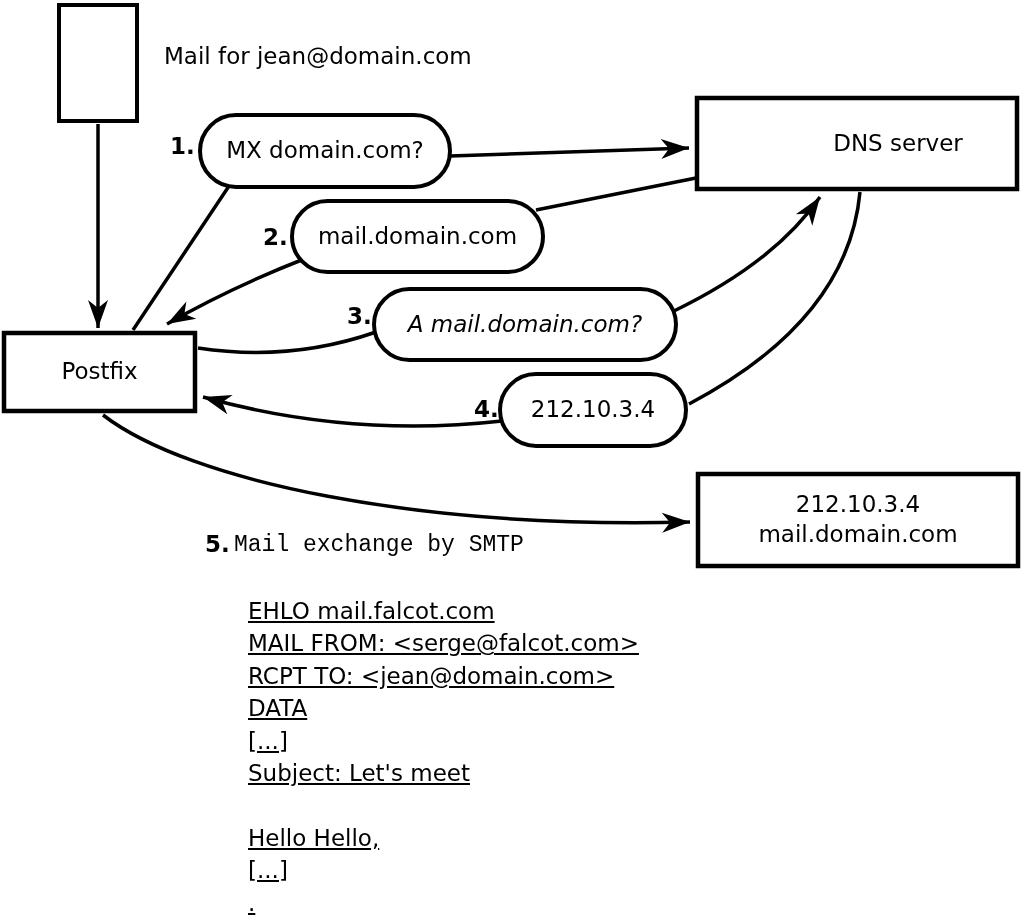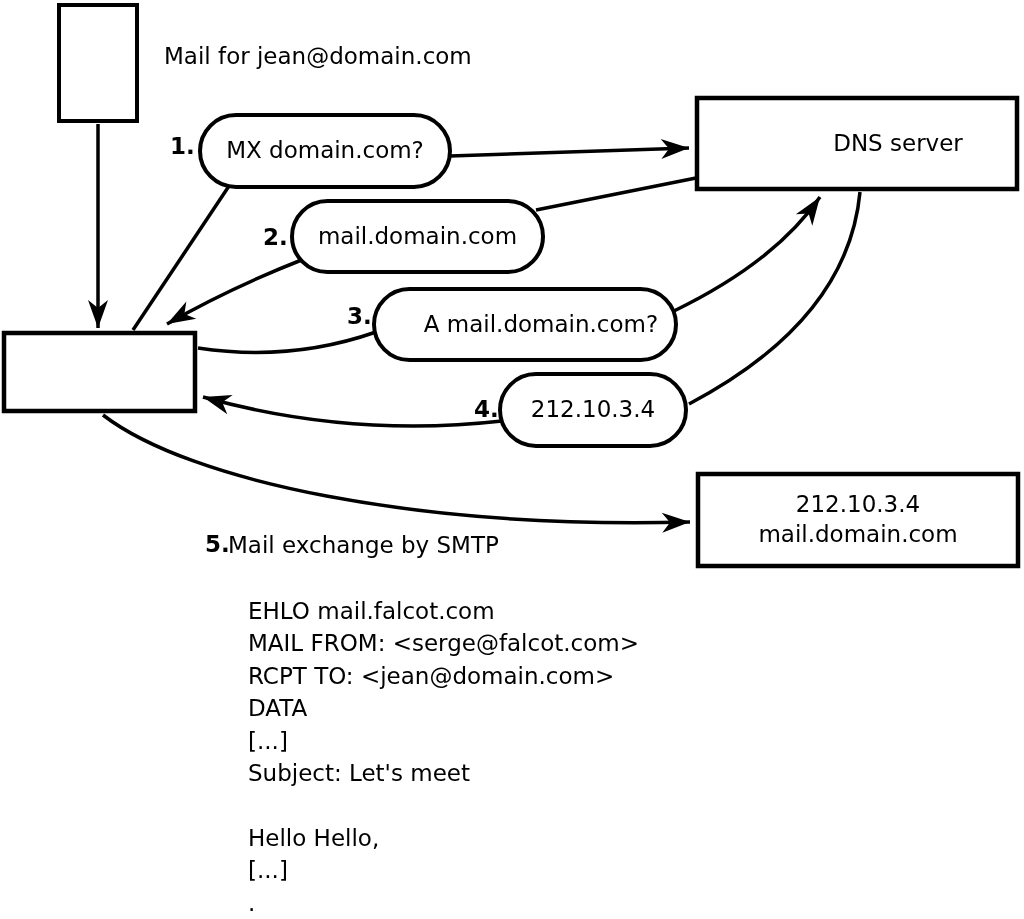--- a/index.html
+++ b/index.html
@@ -23,20 +23,21 @@
     position:absolute;
     font-size:23px;line-height:1.25;white-space:nowrap;
   }
   .step-number{
     position:absolute;
     font-size:23px;font-weight:bold;white-space:nowrap;
   }
   .smtp-block{
     position:absolute;left:248px;top:595px;
     font-size:23px;
+    text-decoration:underline;
   }
   .smtp-line{
     height:32.4px;line-height:32.4px;white-space:pre;
   }
 </style>
 </head>
 <body>
 
 <div id="canvas">
 
@@ -71,35 +72,36 @@
 
   <div class="free-label" style="left:164px;top:42px;">Mail for jean@domain.com</div>
 
   <div class="step-number" style="left:170px;top:133px;">1.</div>
   <div class="node-label" style="left:200px;top:115px;width:250px;height:72px;">MX domain.com?</div>
 
   <div class="step-number" style="left:263px;top:224px;">2.</div>
   <div class="node-label" style="left:292px;top:201px;width:251px;height:71px;">mail.domain.com</div>
 
   <div class="step-number" style="left:347px;top:303px;">3.</div>
-  <div class="node-label" style="left:390px;top:289px;width:302px;height:71px;">A mail.domain.com?</div>
+  <div class="node-label" style="left:374px;top:289px;width:302px;height:71px;font-style:italic;">A mail.domain.com?</div>
 
   <div class="step-number" style="left:474px;top:396px;">4.</div>
   <div class="node-label" style="left:500px;top:374px;width:186px;height:72px;">212.10.3.4</div>
 
+  <div class="node-label" style="left:4px;top:333px;width:191px;height:78px;">Postfix</div>
 
   <div class="node-label" style="left:738px;top:98px;width:320px;height:91px;">DNS server</div>
 
   <div class="node-label" style="left:698px;top:474px;width:320px;height:92px;flex-direction:column;">
     <div>212.10.3.4</div>
     <div>mail.domain.com</div>
   </div>
 
   <div class="step-number" style="left:205px;top:531px;">5.</div>
-  <div class="free-label" style="left:228px;top:531px;">Mail exchange by SMTP</div>
+  <div class="free-label" style="left:234px;top:531px;font-family:Liberation Mono, monospace;">Mail exchange by SMTP</div>
 
   <div class="smtp-block">
     <div class="smtp-line">EHLO mail.falcot.com</div>
     <div class="smtp-line">MAIL FROM: &lt;serge@falcot.com&gt;</div>
     <div class="smtp-line">RCPT TO: &lt;jean@domain.com&gt;</div>
     <div class="smtp-line">DATA</div>
     <div class="smtp-line">[...]</div>
     <div class="smtp-line">Subject: Let's meet</div>
     <div class="smtp-line"></div>
     <div class="smtp-line">Hello Hello,</div>

